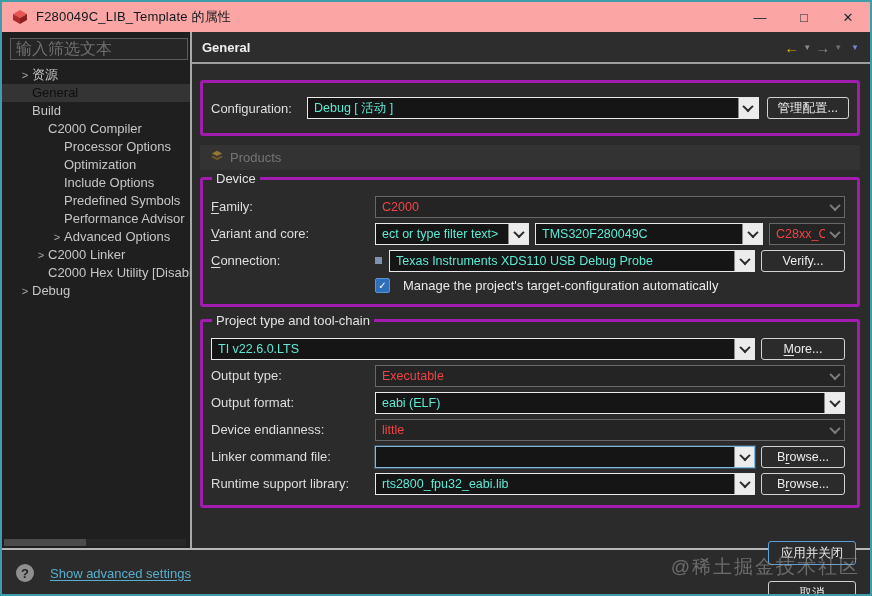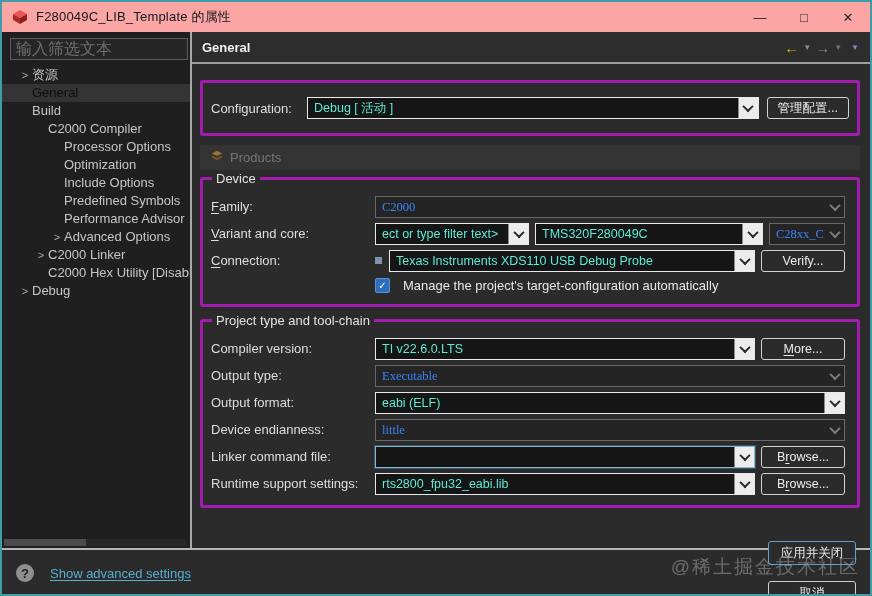--- a/index.html
+++ b/index.html
@@ -48,21 +48,21 @@
   .formbox{margin-top:7px;padding:13px 12px 8px 8px;}
   .frow{display:flex;align-items:center;height:27px;}
   .flabel{flex:0 0 164px;font-size:13px;color:#dedede;white-space:nowrap;}
   .ffields{flex:1;display:flex;align-items:center;gap:6px;min-width:0;}
   
   .combo{display:flex;align-items:stretch;height:20px;border:1px solid #e9e9e9;background:#151515;flex:1;min-width:0;}
   .combo .val{flex:1;padding:0 6px;font-size:12.5px;color:#5eead4;line-height:20px;white-space:nowrap;overflow:hidden;min-width:0;}
   .combo .dd{flex:0 0 19px;background:#ececec;display:flex;align-items:center;justify-content:center;border-left:1px solid #8a8a8a;}
   .combo .dd .ar{width:6px;height:6px;border-right:2px solid #2a2a2a;border-bottom:2px solid #2a2a2a;transform:rotate(45deg) translate(-1px,-1px);}
   .combo.disabled{border-color:#686868;background:#242424;}
-  .combo.disabled .val{color:#3b82f6;font-family:Liberation Serif, serif;}
+  .combo.disabled .val{color:#ef4444;}
   .combo.disabled .dd{background:transparent;border-left:none;}
   .combo.disabled .dd .ar{border-color:#7d7d7d;}
   .combo.focus{border-color:#82b8dc;box-shadow:0 0 0 1px rgba(100,160,200,.35);}
   .fix150{flex:0 0 152px;} .fix226{flex:0 0 226px;justify-content:space-between;}
   
   .btn{flex:0 0 auto;height:22px;min-width:84px;box-sizing:border-box;background:#2b2b2b;border:1px solid #d2d2d2;border-radius:3px;color:#ececec;font-size:12.5px;display:flex;align-items:center;justify-content:center;padding:0 10px;cursor:default;}
   .btn.small{min-width:70px;}
   u{text-underline-offset:2px;}
   .marker{width:7px;height:7px;background:#7e93ad;flex:0 0 7px;margin-right:1px;}
   
@@ -250,21 +250,20 @@
               <span class="cbx">✓</span>
               <span class="cblabel">Manage the project's target-configuration automatically</span>
             </div>
           </div>
         </div>
 
         <div class="gbox formbox" style="margin-top:12px;">
           <span class="legend">Project type and tool-chain</span>
 
           <div class="frow">
-            <span class="flabel">Compiler version:</span>
             <div class="ffields">
               <div class="combo">
                 <span class="val">TI v22.6.0.LTS</span>
                 <span class="dd">
                     <span class="ar"></span>
                   </span>
               </div>
               <button class="btn"><u>M</u>ore...</button>
             </div>
           </div>
@@ -312,21 +311,21 @@
                 <span class="val"></span>
                 <span class="dd">
                     <span class="ar"></span>
                   </span>
               </div>
               <button class="btn">B<u>r</u>owse...</button>
             </div>
           </div>
 
           <div class="frow">
-            <span class="flabel">Runtime support settings:</span>
+            <span class="flabel">Runtime support library:</span>
             <div class="ffields">
               <div class="combo">
                 <span class="val">rts2800_fpu32_eabi.lib</span>
                 <span class="dd">
                     <span class="ar"></span>
                   </span>
               </div>
               <button class="btn">B<u>r</u>owse...</button>
             </div>
           </div>

